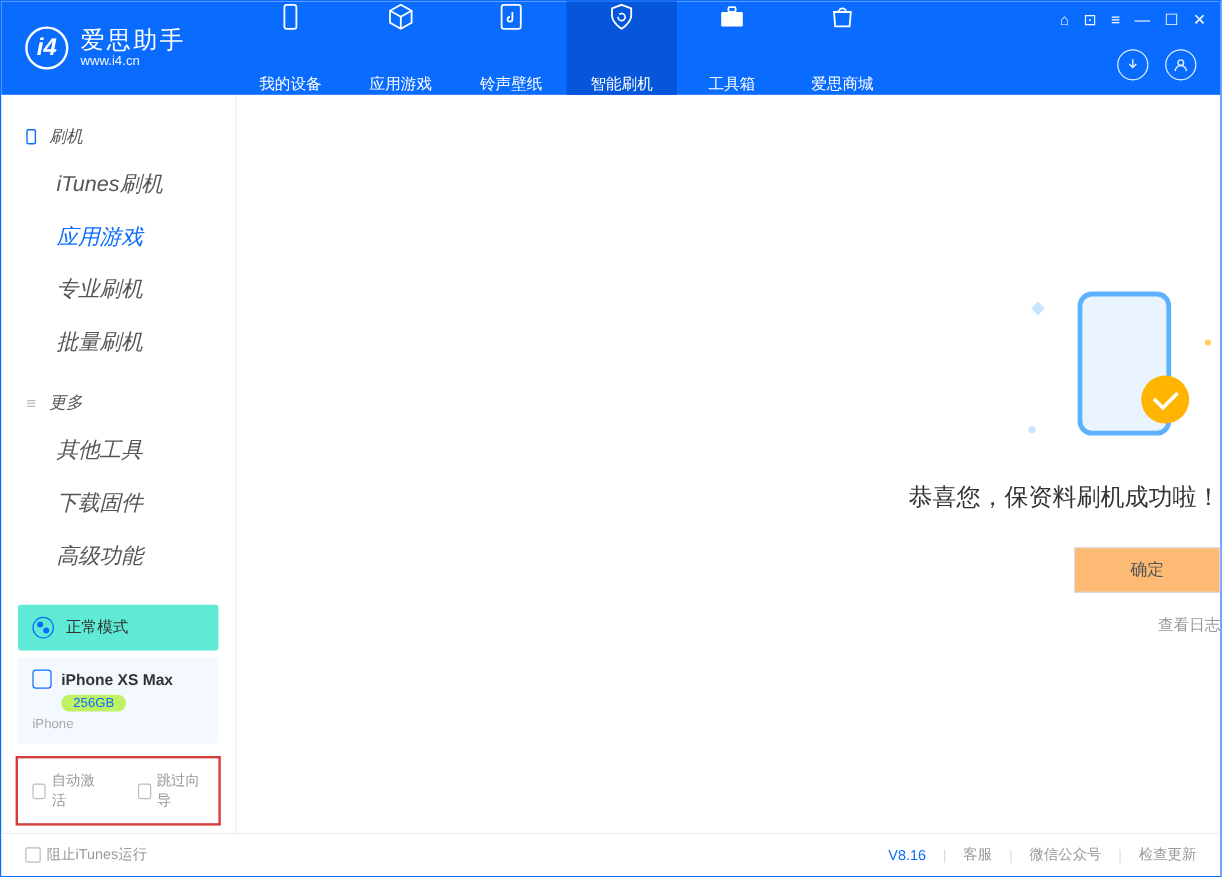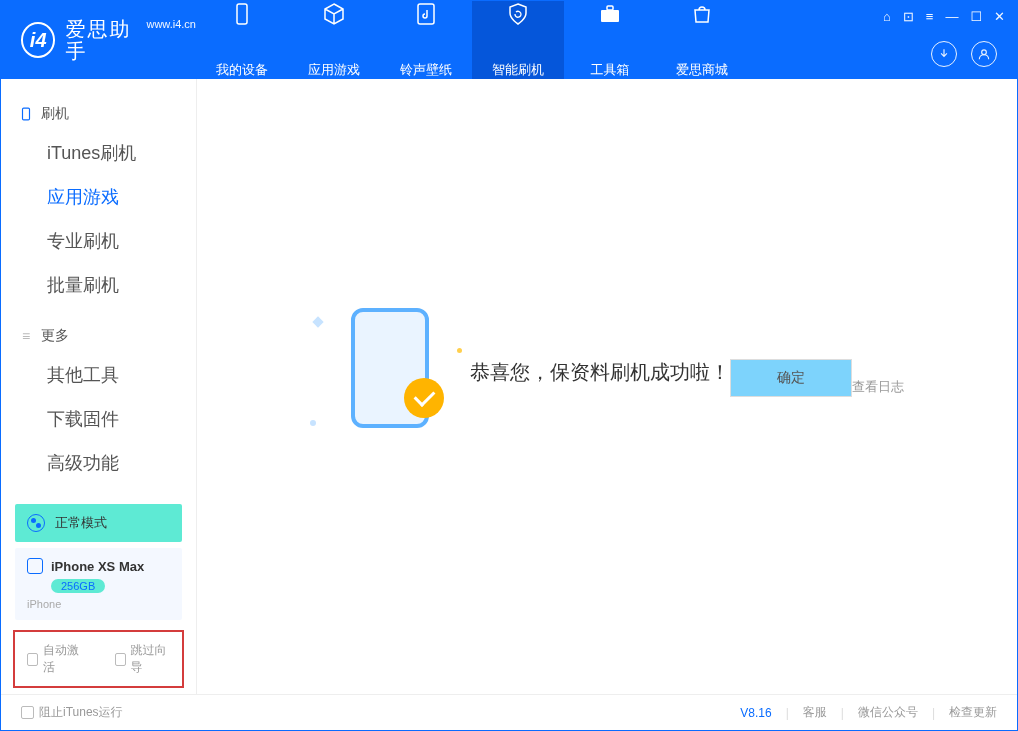--- a/index.html
+++ b/index.html
@@ -1,73 +1,73 @@
 <!DOCTYPE html>
 <html><head>
 <meta charset="utf-8">
 <style>
 * { margin: 0; padding: 0; box-sizing: border-box; font-family: "Microsoft YaHei", sans-serif; }
 body { background: #fff; width: 1018px; height: 731px; overflow: hidden; border: 1px solid #0a6cff; }
 
 .header { background: #0a6cff; height: 78px; display: flex; align-items: center; padding: 0 20px; position: relative; }
 .logo-area { display: flex; align-items: center; gap: 10px; width: 175px; }
 .logo-icon { width: 36px; height: 36px; border-radius: 50%; border: 2px solid #fff; display: flex; align-items: center; justify-content: center; color: #fff; font-weight: bold; font-size: 20px; font-style: italic; }
-.logo-text { color: #fff; display: flex; flex-direction: row; }
+.logo-text { color: #fff; display: flex; flex-direction: column; }
 .logo-title { font-size: 20px; font-weight: 500; letter-spacing: 2px; line-height: 1.1; }
 .logo-url { font-size: 11px; opacity: 0.95; }
 
 .nav-tabs { display: flex; height: 100%; }
 .nav-tab { width: 92px; color: #fff; display: flex; flex-direction: column; align-items: center; justify-content: space-between; gap: 5px; font-size: 13px; cursor: pointer; position: relative; }
 .nav-tab.active { background: #0556da; }
 .nav-icon { width: 26px; height: 26px; display: flex; align-items: center; justify-content: center; }
 .nav-icon svg { width: 24px; height: 24px; fill: #fff; }
 
 .win-controls-top { position: absolute; right: 12px; top: 8px; display: flex; gap: 12px; align-items: center; color: #fff; }
 .win-controls-top .wc { cursor: pointer; font-size: 13px; opacity: 0.95; }
 .win-controls-bottom { position: absolute; right: 20px; bottom: 12px; display: flex; gap: 14px; align-items: center; }
 .circle-btn { width: 26px; height: 26px; border: 1.5px solid #fff; border-radius: 50%; opacity: 0.9; cursor: pointer; display: flex; align-items: center; justify-content: center; }
 .circle-btn svg { width: 14px; height: 14px; stroke: #fff; fill: none; stroke-width: 2; }
 
 .body-area { display: flex; height: 615px; }
 .sidebar { width: 196px; border-right: 1px solid #eee; display: flex; flex-direction: column; padding-top: 18px; }
-.side-section { margin-bottom: 12px; }
+.side-section { margin-bottom: 12px; font-style: italic; }
 .side-header { display: flex; align-items: center; gap: 8px; padding: 8px 18px; color: #555; font-size: 14px; }
 .side-header .sh-icon { width: 14px; height: 14px; display: inline-flex; align-items: center; justify-content: center; }
 .side-item { padding: 10px 18px 10px 46px; font-size: 18px; color: #555; cursor: pointer; }
 .side-item.active { color: #0a6cff; }
 
 .sidebar-spacer { flex: 1; }
 .mode-card { background: #5eead4; margin: 6px 14px; padding: 10px 12px; border-radius: 2px; display: flex; align-items: center; gap: 10px; font-size: 13px; color: #333; }
 .mode-dot { width: 18px; height: 18px; border-radius: 50%; border: 1.5px solid #0a6cff; position: relative; }
 .mode-dot::before, .mode-dot::after { content: ""; position: absolute; width: 5px; height: 5px; background: #0a6cff; border-radius: 50%; }
 .mode-dot::before { top: 3px; left: 3px; }
 .mode-dot::after { bottom: 3px; right: 3px; }
 
 .device-card { background: #f4f8ff; margin: 0 14px 10px; padding: 10px 12px; border-radius: 2px; }
 .device-row1 { display: flex; align-items: center; gap: 8px; font-size: 13px; color: #333; font-weight: bold; }
 .device-phone-icon { width: 16px; height: 16px; border: 1.5px solid #0a6cff; border-radius: 3px; position: relative; }
-.device-cap { display: inline-block; background: #5eead4; color: #0a6cff; font-size: 11px; padding: 1px 10px; border-radius: 10px; margin-top: 5px; margin-left: 24px; }
+.device-cap { display: inline-block; background: #bef264; color: #0a6cff; font-size: 11px; padding: 1px 10px; border-radius: 10px; margin-top: 5px; margin-left: 24px; }
 .device-type { font-size: 11px; color: #aaa; margin-top: 4px; }
 
 .checkbox-row { border: 2px solid #d43c3c; padding: 10px 12px; margin: 0 12px 6px; display: flex; gap: 32px; font-size: 12px; color: #999; }
 .cb { display: flex; align-items: center; gap: 5px; cursor: pointer; }
 .cb-box { width: 13px; height: 13px; border: 1px solid #bbb; border-radius: 2px; }
 
-.main { flex: 1; display: flex; flex-direction: row; align-items: center; justify-content: center; }
+.main { flex: 1; display: flex; flex-direction: column; align-items: flex-end; justify-content: center; }
 .success-illust { position: relative; width: 160px; height: 130px; margin-bottom: 28px; }
 .phone-shape { width: 78px; height: 120px; border: 4px solid #5db1ff; border-radius: 12px; background: #eaf4ff; margin: 0 auto; position: relative; }
 .check-badge { position: absolute; right: 26px; bottom: 20px; width: 40px; height: 40px; background: #ffb400; border-radius: 50%; display: flex; align-items: center; justify-content: center; }
 .check-badge::after { content: ""; width: 16px; height: 9px; border-left: 3.5px solid #fff; border-bottom: 3.5px solid #fff; transform: rotate(-45deg); margin-top: -4px; }
 .sparkle { position: absolute; background: #c7e3ff; }
 .sp1 { width: 8px; height: 8px; top: 10px; left: 4px; transform: rotate(45deg); }
 .sp2 { width: 5px; height: 5px; top: 40px; right: 8px; border-radius: 50%; background: #ffcf4d; }
 .sp3 { width: 6px; height: 6px; bottom: 12px; left: 0; border-radius: 50%; }
 
 .success-text { font-size: 20px; color: #333; margin-bottom: 28px; }
-.ok-btn { border: 1px solid #ddd; background: #7dd3fc; padding: 9px 46px; font-size: 14px; color: #555; cursor: pointer; margin-bottom: 18px; }
+.ok-btn { border: 1px solid #ddd; background: #fdba74; padding: 9px 46px; font-size: 14px; color: #555; cursor: pointer; margin-bottom: 18px; }
 .log-link { font-size: 13px; color: #999; cursor: pointer; }
 
 .footer { height: 36px; border-top: 1px solid #eee; display: flex; align-items: center; padding: 0 20px; font-size: 12px; color: #999; }
 .footer .cb { color: #999; }
 .footer-right { margin-left: auto; display: flex; gap: 14px; align-items: center; }
 .footer-right .ver { color: #0a6cff; }
 .footer-right .sep { color: #ddd; }
 .footer-link { cursor: pointer; }
 </style>
 </head>

